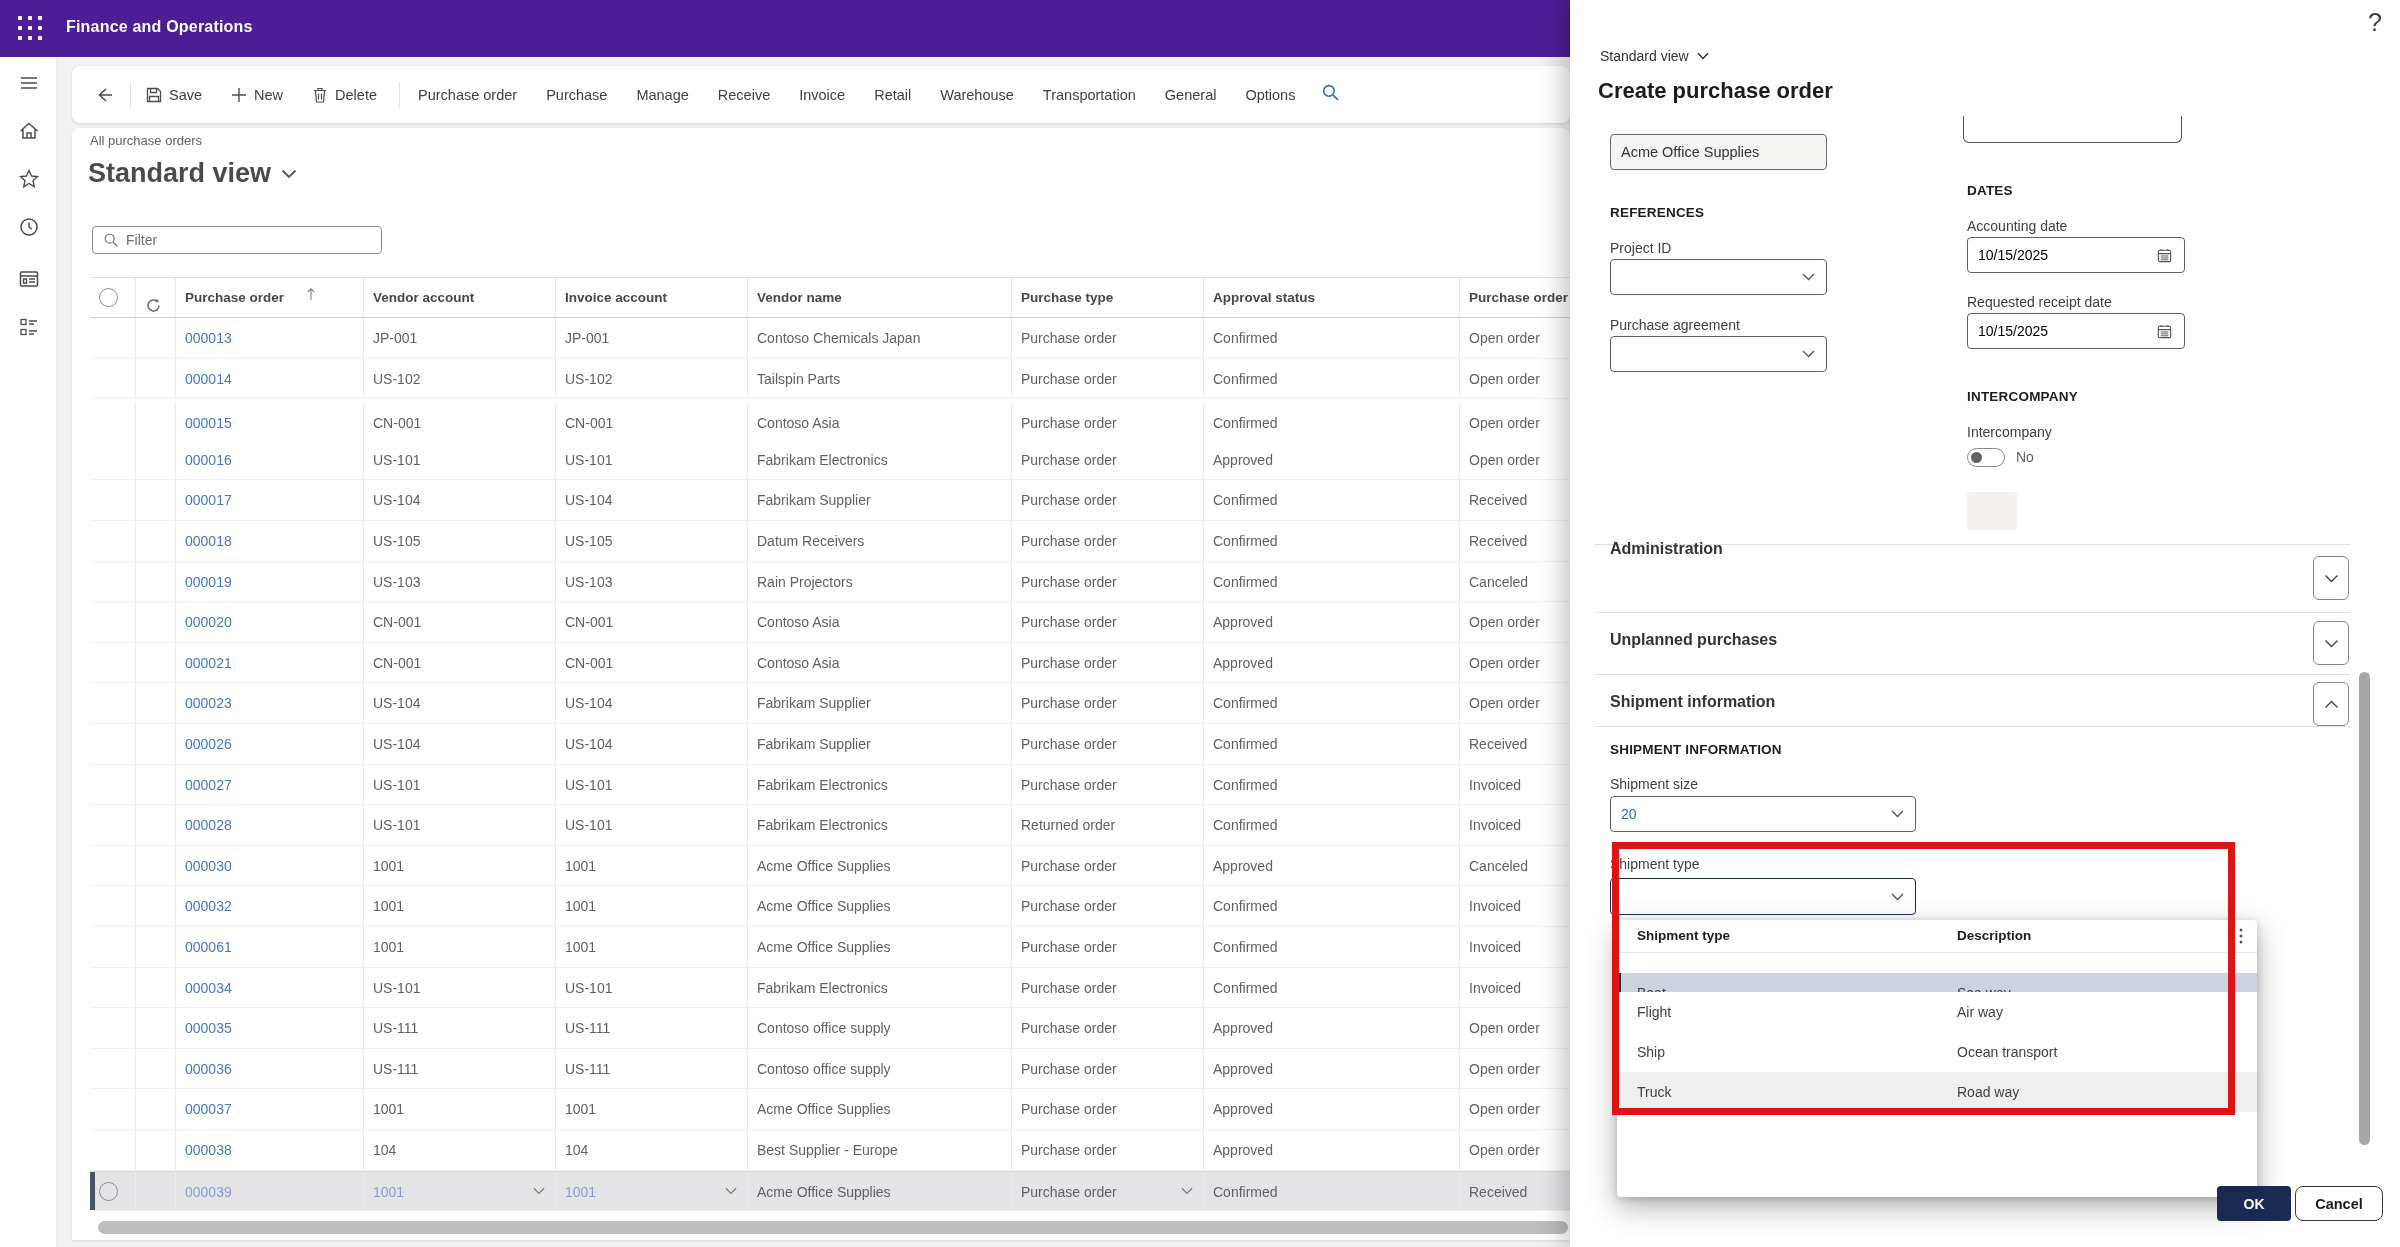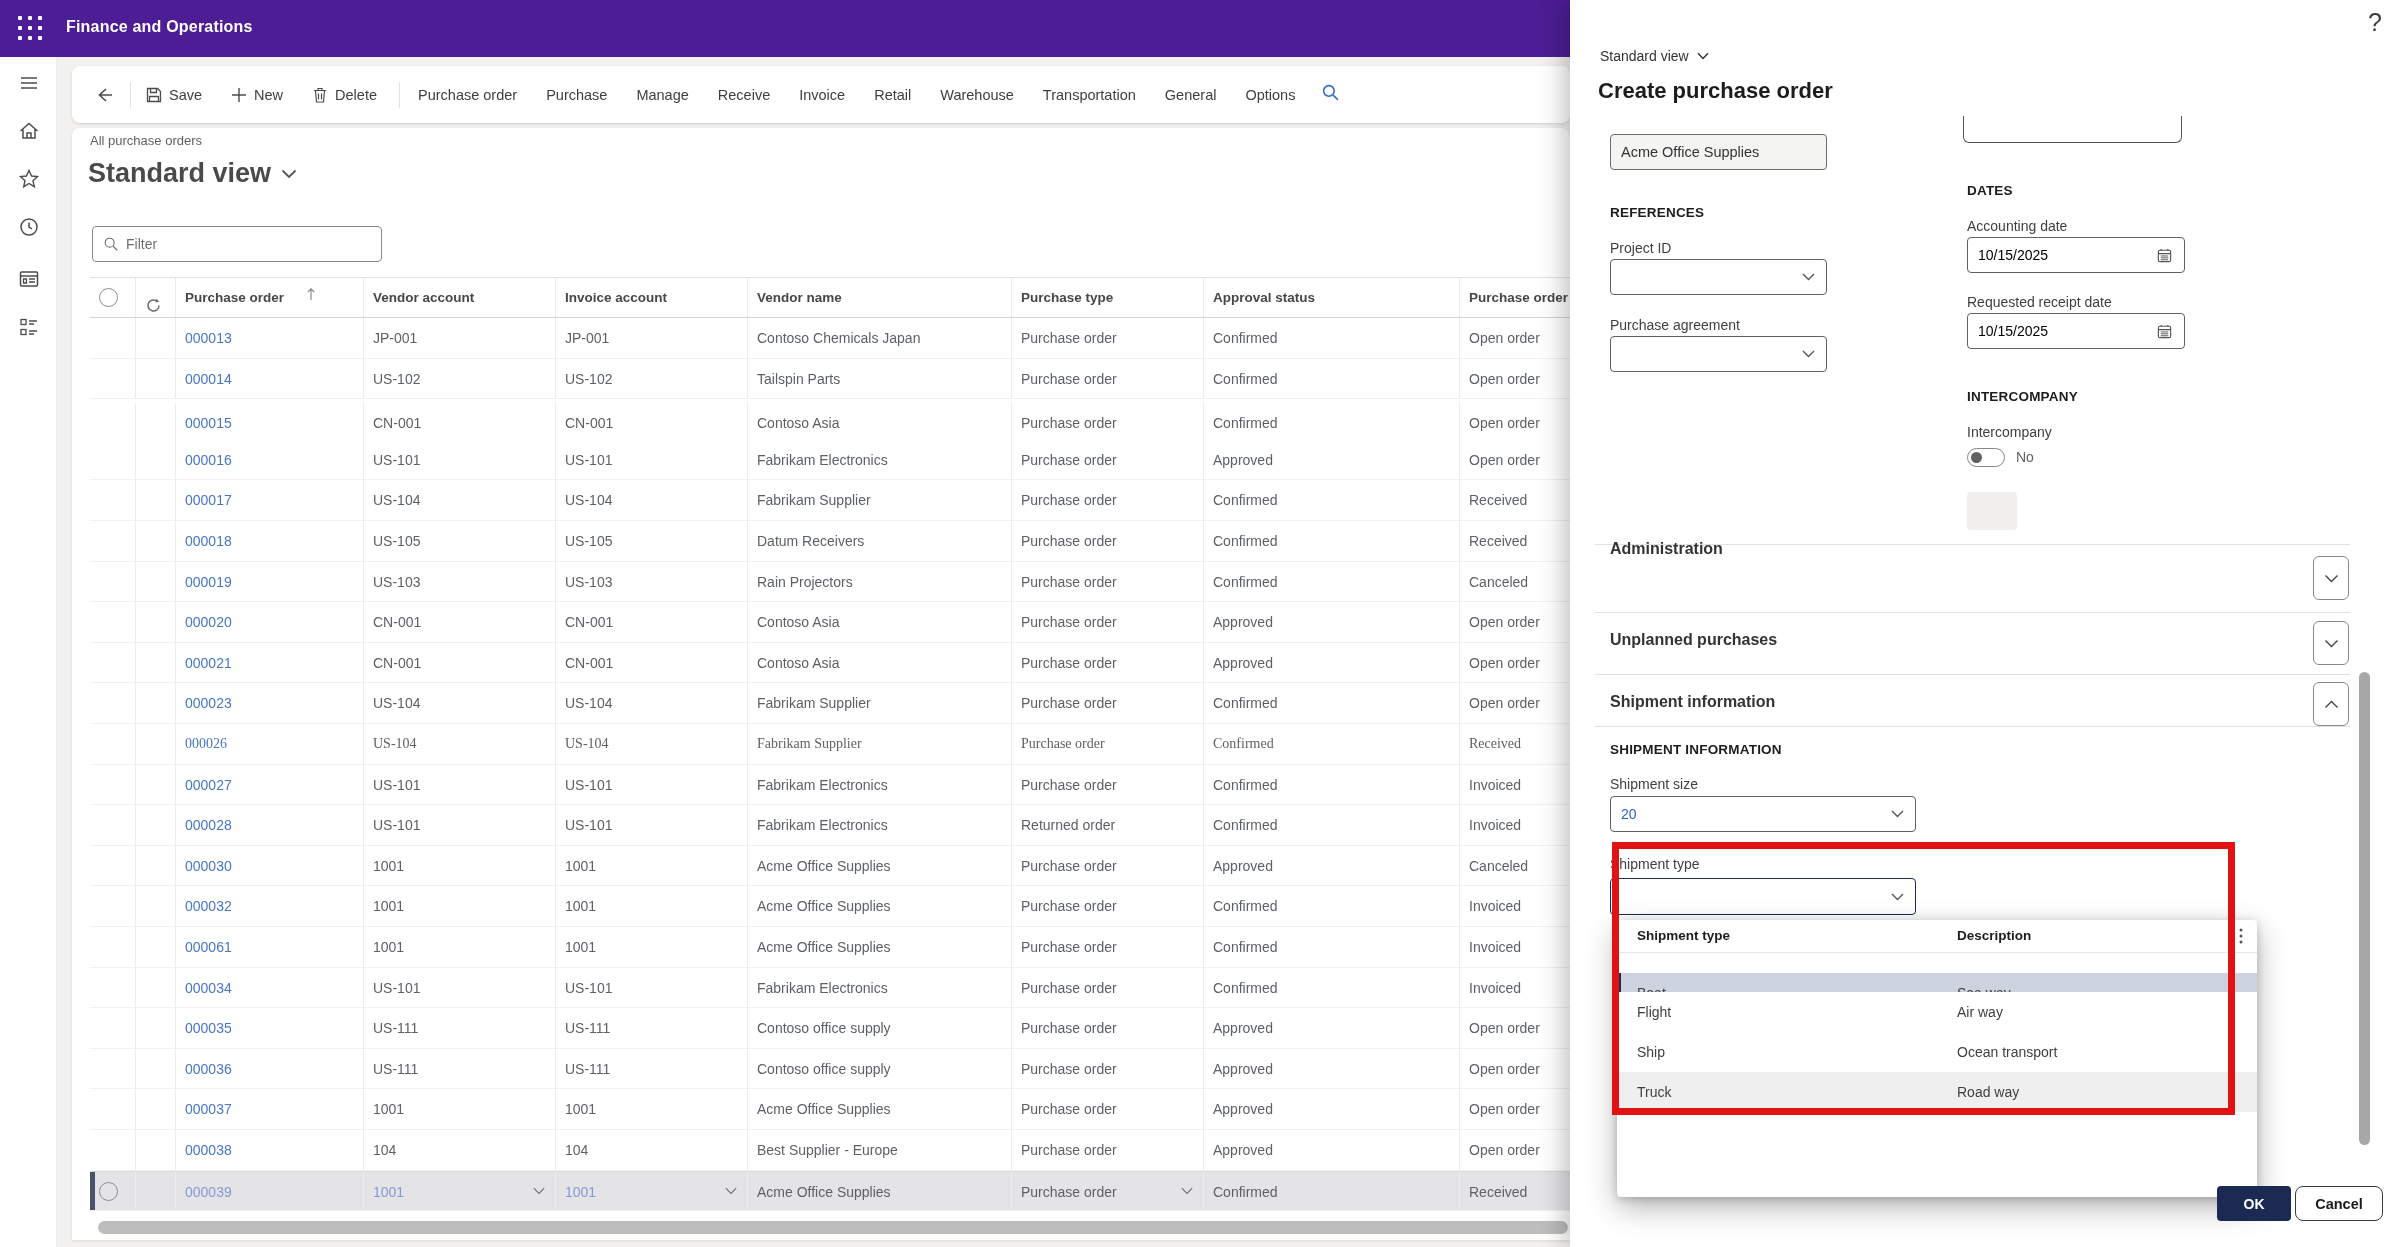--- a/index.html
+++ b/index.html
@@ -26,21 +26,21 @@
   .cmd-item { display:flex; align-items:center; gap:6px; font-size:14.5px; color:#3f3f3f; white-space:nowrap; cursor:default; }
   .cmd-sep { width:1px; height:26px; background:#e3e3e3; }
   #cmd-tabs { display:flex; align-items:center; gap:29px; margin-left:18px; }
   #cmd-tabs .tab { font-size:14.5px; color:#3f3f3f; white-space:nowrap; }
   #cmd-search { margin-left:26px; }
 
   
   #content-card { left:72px; top:128px; width:1498px; height:1112px; background:#fff; border-radius:8px 8px 0 0; box-shadow:0 1px 3px rgba(0,0,0,.10); z-index:2; overflow:hidden; }
   #breadcrumb { left:90px; top:133px; font-size:13px; color:#616161; z-index:3; }
   #view-title { left:88px; top:158px; font-size:27px; font-weight:600; color:#4a4a4a; z-index:3; display:flex; align-items:center; gap:10px; }
-  #filter-box { left:92px; top:226px; width:290px; height:36px; border:1px solid #8a8886; border-radius:4px; background:#fff; display:flex; align-items:center; padding-left:10px; gap:7px; z-index:3; }
+  #filter-box { left:92px; top:226px; width:290px; height:28px; border:1px solid #8a8886; border-radius:4px; background:#fff; display:flex; align-items:center; padding-left:10px; gap:7px; z-index:3; }
   #filter-box .ph { font-size:14px; color:#6e6e6e; }
 
   
   #grid-header { left:90px; top:277px; width:1480px; height:41px; background:#fff; border-top:1px solid #e3e3e3; border-bottom:1px solid #d5d3d1; z-index:3; }
   #grid-rows { left:90px; top:318px; width:1480px; height:894px; z-index:3; overflow:hidden; }
   .cell { position:absolute; top:0; height:100%; padding-left:9px; overflow:hidden; white-space:nowrap; border-right:1px solid #ececec; }
   .c0{left:0;width:46px} .c1{left:46px;width:40px} .c2{left:86px;width:188px}
   .c3{left:274px;width:192px} .c4{left:466px;width:192px} .c5{left:658px;width:264px}
   .c6{left:922px;width:192px} .c7{left:1114px;width:256px} .c8{left:1370px;width:240px;border-right:none}
   #grid-header .cell { line-height:40px; font-size:13.5px; font-weight:700; color:#474747; }
@@ -332,21 +332,21 @@
         <div class="cell c0"></div>
         <div class="cell c1"></div>
         <div class="cell c2"><span class="po-link">000023</span></div>
         <div class="cell c3"><span>US-104</span></div>
         <div class="cell c4"><span>US-104</span></div>
         <div class="cell c5"><span>Fabrikam Supplier</span></div>
         <div class="cell c6"><span>Purchase order</span></div>
         <div class="cell c7"><span>Confirmed</span></div>
         <div class="cell c8"><span>Open order</span></div>
       </div>
-      <div class="grid-row" style="top: 406px; font-family: Liberation Serif, serif;">
+      <div class="grid-row" style="top: 406px;">
         <div class="cell c0"></div>
         <div class="cell c1"></div>
         <div class="cell c2"><span class="po-link">000026</span></div>
         <div class="cell c3"><span>US-104</span></div>
         <div class="cell c4"><span>US-104</span></div>
         <div class="cell c5"><span>Fabrikam Supplier</span></div>
         <div class="cell c6"><span>Purchase order</span></div>
         <div class="cell c7"><span>Confirmed</span></div>
         <div class="cell c8"><span>Received</span></div>
       </div>

